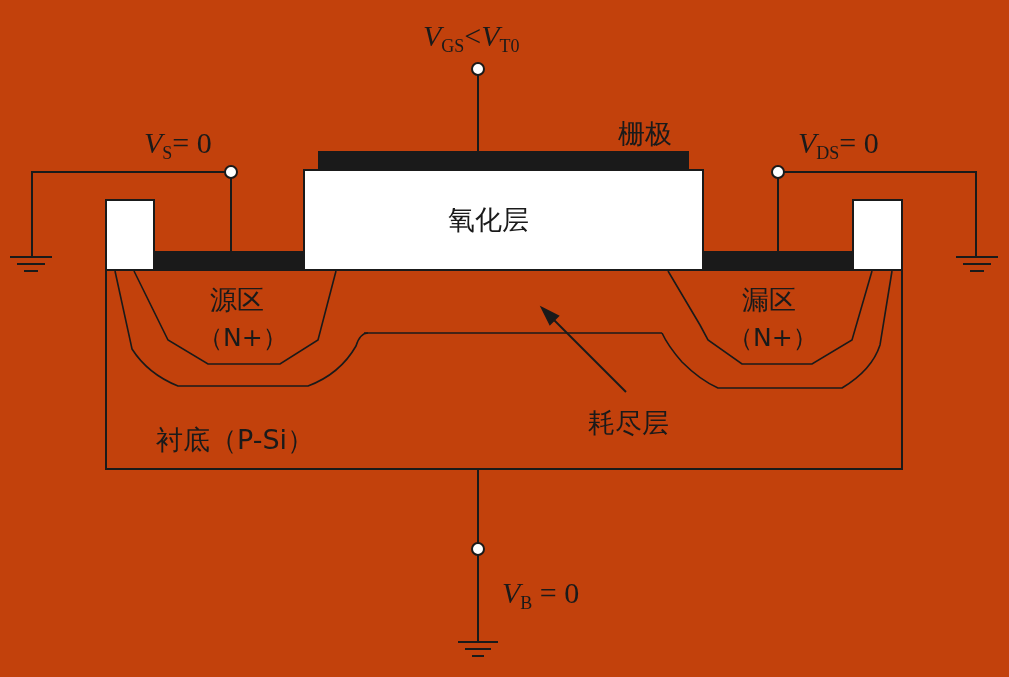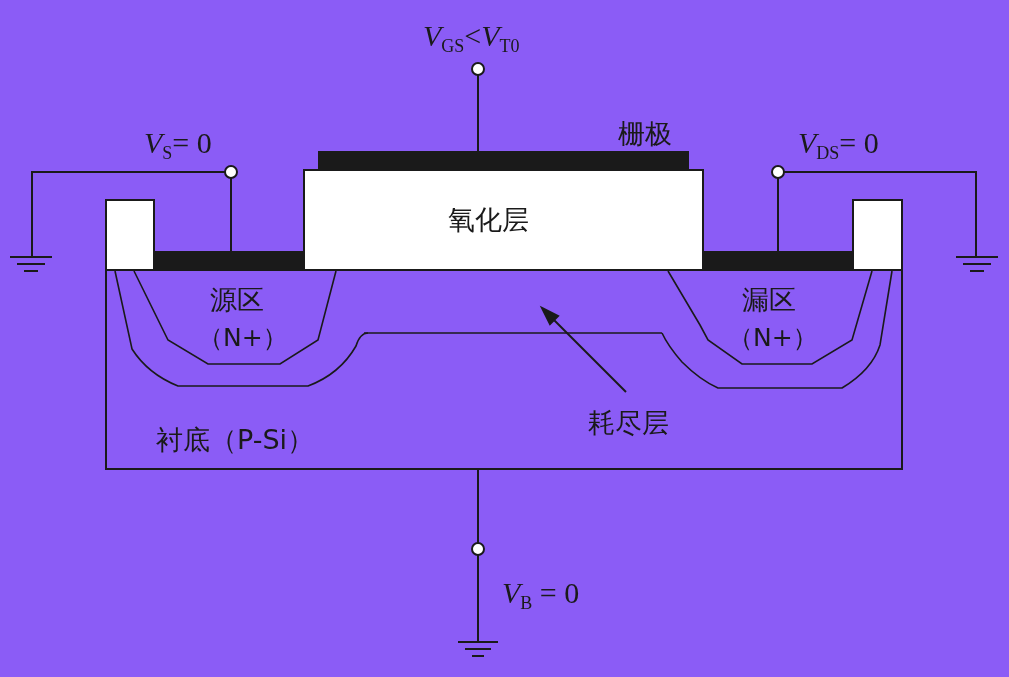--- a/index.html
+++ b/index.html
@@ -1,16 +1,16 @@
 <!DOCTYPE html>
 <html><head>
 <meta charset="utf-8">
 <style>
   html,body{margin:0;padding:0;background:#fff;}
-  #stage{position:relative;width:1009px;height:677px;overflow:hidden;background:#8b5cf6;}
+  #stage{position:relative;width:1009px;height:677px;overflow:hidden;background:#c2410c;}
   svg{position:absolute;left:0;top:0;}
   .lbl{font-family:"Liberation Serif","DejaVu Serif",serif;fill:#1a1a1a;}
   .cjk{font-family:"DejaVu Sans",sans-serif;fill:#1a1a1a;}
 </style>
 </head>
 <body>
 
 <div id="stage">
 <svg width="1009" height="677" viewBox="0 0 1009 677">
   <g fill="none" stroke="#1a1a1a" stroke-width="2">

